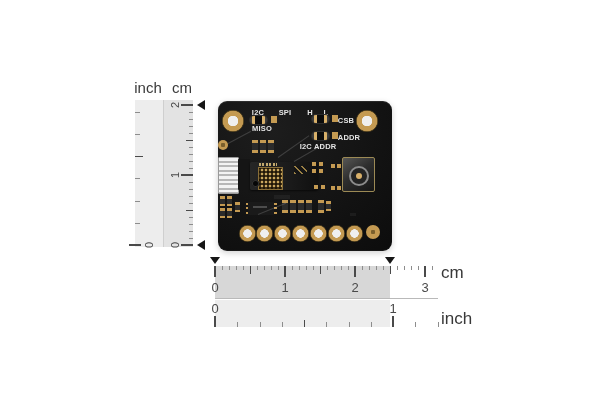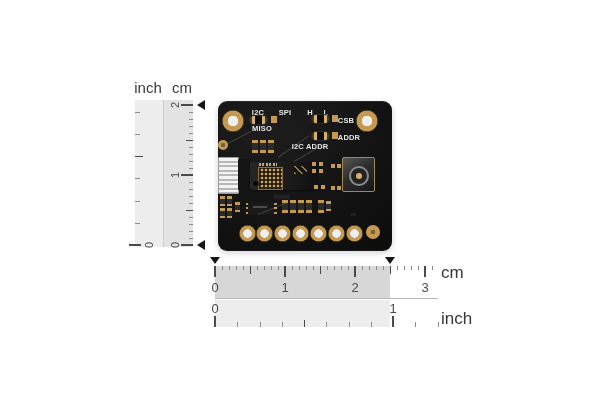--- a/index.html
+++ b/index.html
@@ -106,21 +106,21 @@
     <div class="gdot" style="left:0px;top:39px;width:10px;height:10px"></div>
     <div class="gdot" style="left:148px;top:124px;width:14px;height:14px"></div>
 
     <div class="silk" style="left:40px;top:8px">I2C</div>
     <div class="silk" style="left:67px;top:8px">SPI</div>
     <div class="silk" style="left:44px;top:24px">MISO</div>
     <div class="silk" style="left:92px;top:8px">H</div>
     <div class="silk" style="left:108px;top:8px">L</div>
     <div class="silk" style="left:128px;top:16px">CSB</div>
     <div class="silk" style="left:131px;top:33px">ADDR</div>
-    <div class="silk" style="left:92px;top:42px">I2C ADDR</div>
+    <div class="silk" style="left:100px;top:42px">I2C ADDR</div>
 
     <div class="jumper" style="left:32px;top:15px"></div>
     <div class="jpad" style="left:53px;top:15px"></div>
     <div class="jumper" style="left:94px;top:14px"></div>
     <div class="jpad" style="left:114px;top:14px"></div>
     <div class="jumper" style="left:94px;top:31px"></div>
     <div class="jpad" style="left:114px;top:31px"></div>
 
     <div class="res" style="left:34px;top:39px"></div>
     <div class="res" style="left:42px;top:39px"></div>

